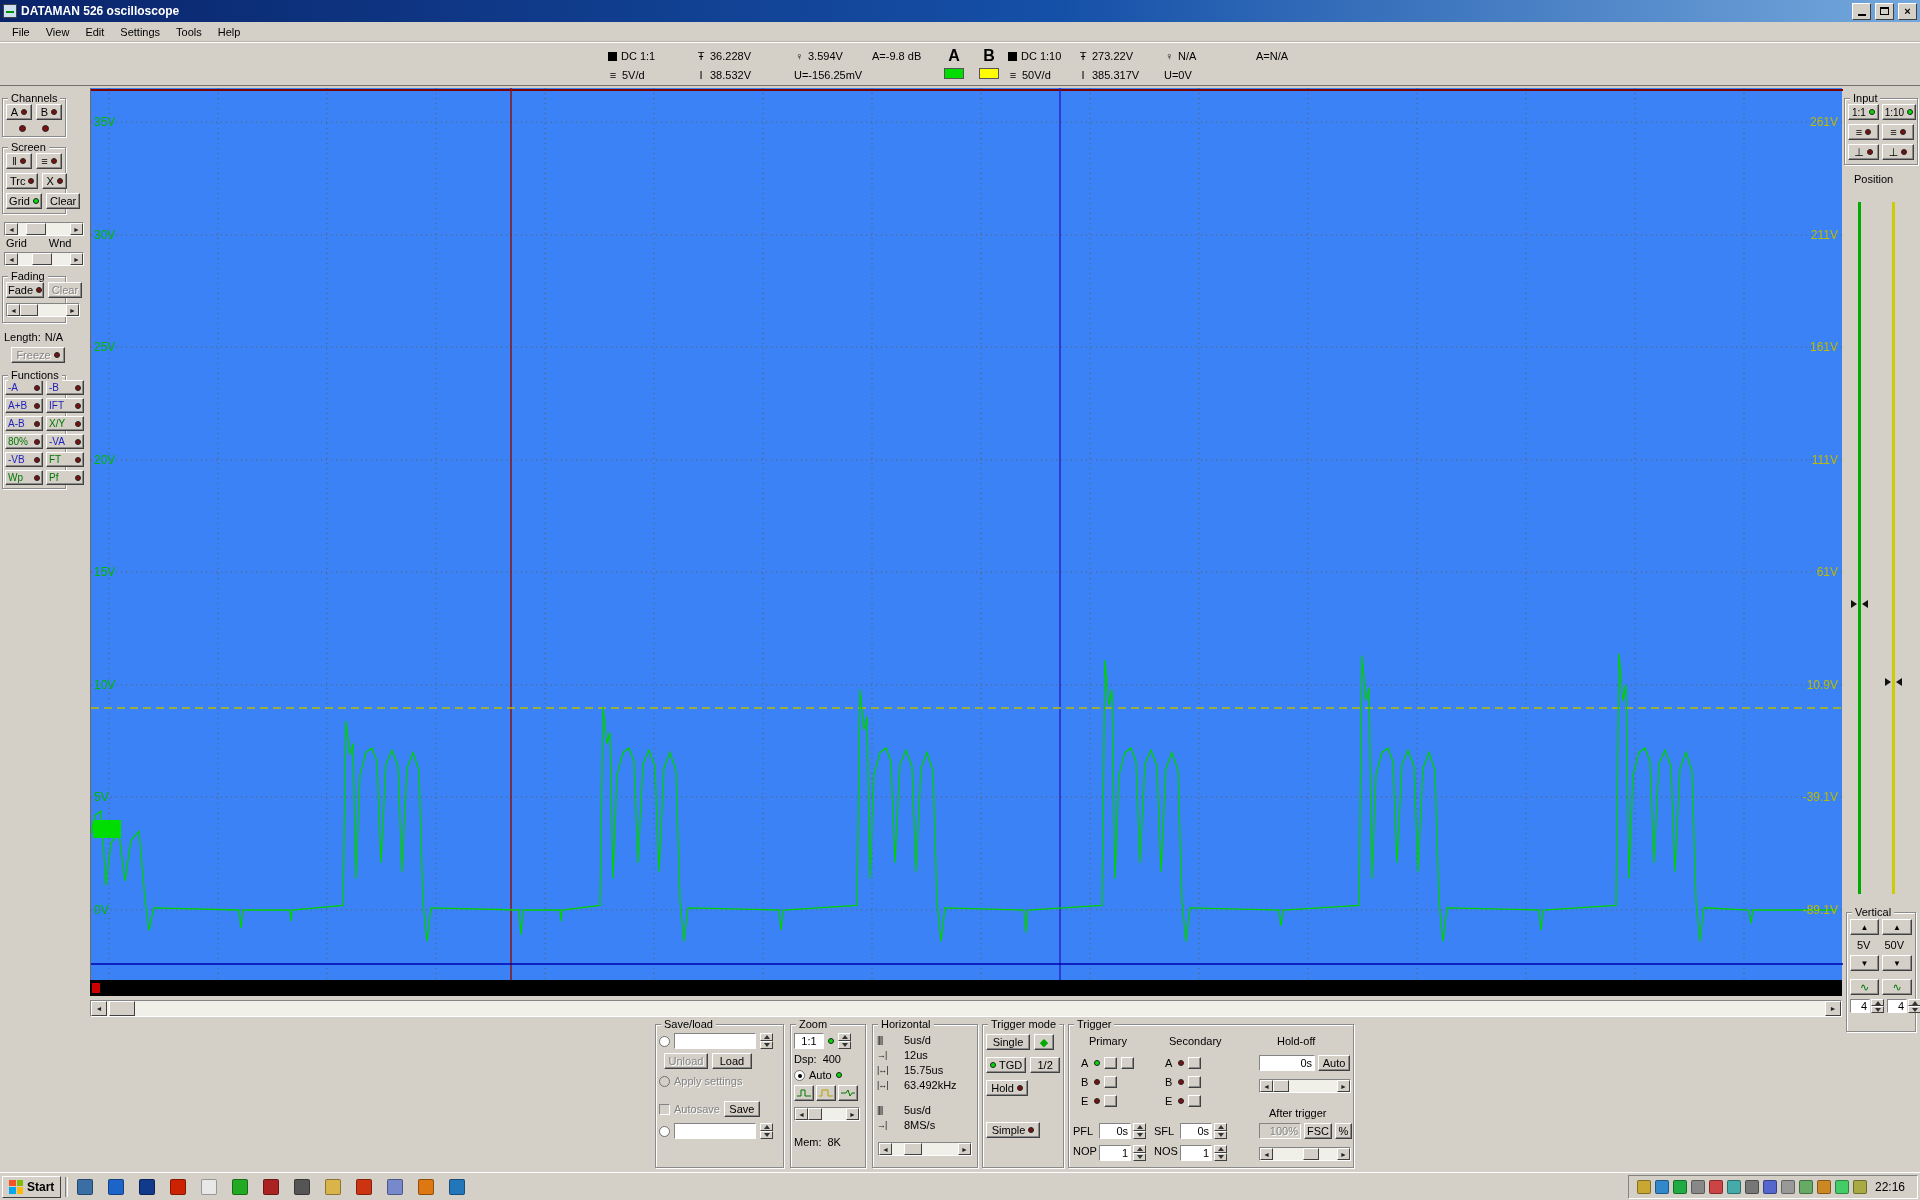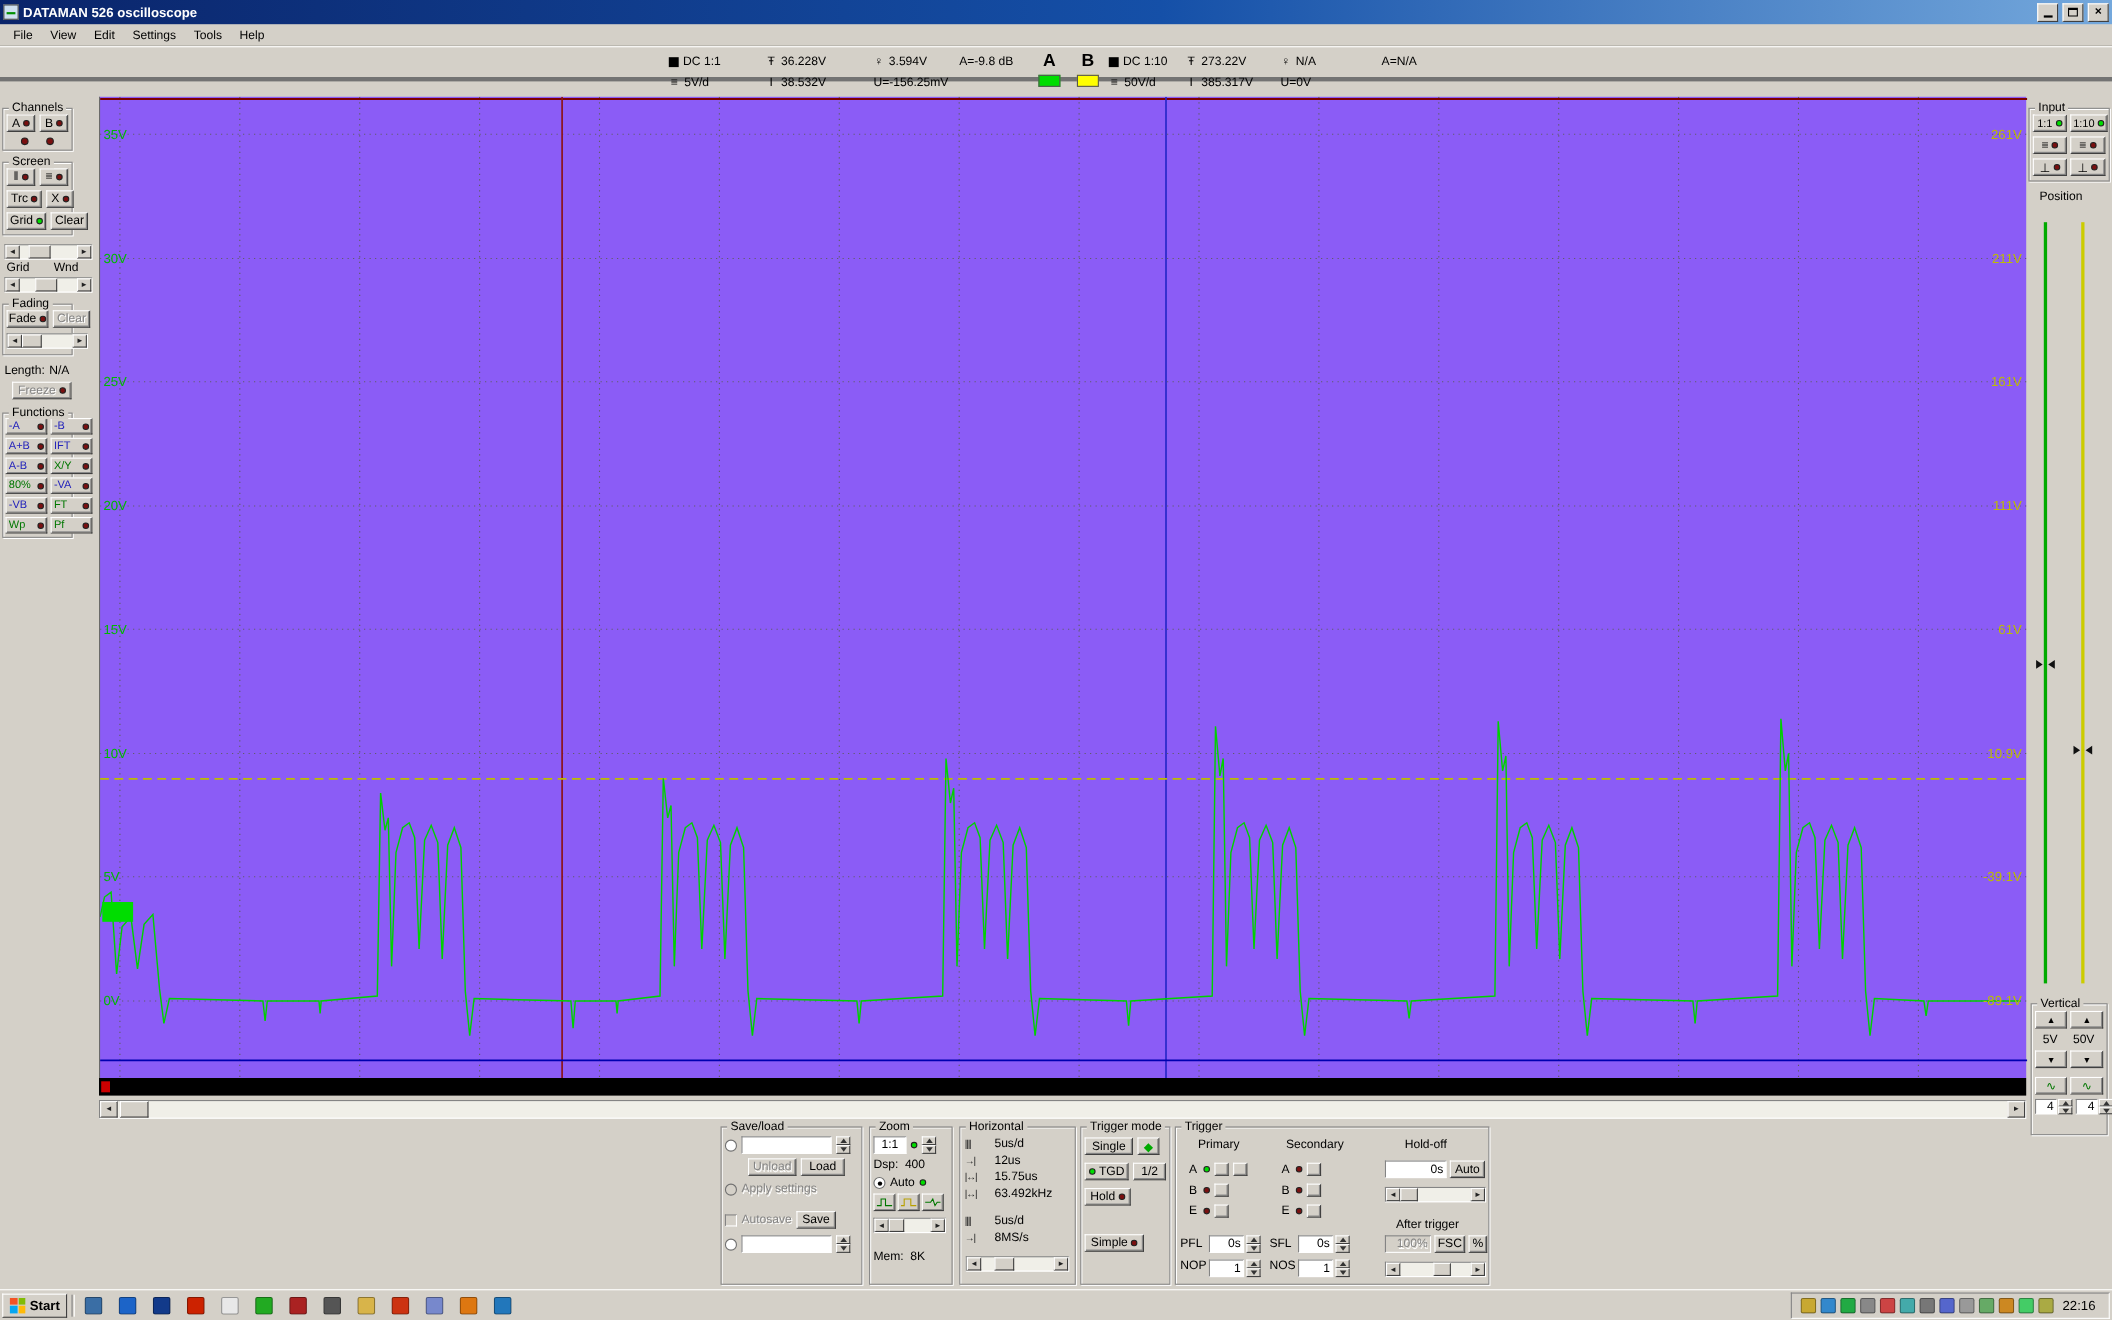--- a/index.html
+++ b/index.html
@@ -9,21 +9,21 @@
 
 .titlebar{position:absolute;left:0;top:0;width:100%;height:22px;background:linear-gradient(90deg,#0a246a 0%,#1550a8 55%,#74a8dc 100%);display:flex;align-items:center;padding:0 3px;color:#fff;gap:4px}
 .app-icon{width:14px;height:14px;background:#cfe0f0;border:1px solid #444;position:relative;flex:0 0 auto}
 .app-icon::after{content:"";position:absolute;left:2px;top:6px;width:8px;height:2px;background:#009000}
 .title-text{font-weight:bold;font-size:12px;flex:1;white-space:nowrap}
 .cap-btn{width:19px;height:17px;background:#d4d0c8;border:1px solid;border-color:#fff #404040 #404040 #fff;display:flex;align-items:center;justify-content:center;color:#000;font-size:11px;font-weight:bold;padding:0}
 .cap-bar{width:8px;height:2px;background:#000;margin-top:8px}
 .cap-box{width:9px;height:8px;border:1px solid #000;border-top-width:2px}
 .menubar{position:absolute;left:0;top:22px;width:100%;height:20px;display:flex;align-items:center;padding-left:4px;border-bottom:1px solid #b8b5ad}
 .menu-item{padding:2px 8px}
-.toolbar{position:absolute;left:0;top:42px;width:100%;height:32px;border-top:1px solid #fff;border-bottom:4px solid #737373}
+.toolbar{position:absolute;left:0;top:42px;width:100%;height:44px;border-top:1px solid #fff;border-bottom:1px solid #737373}
 .tb-flex{display:flex;margin-left:608px;padding-top:6px}
 .tb-col{display:flex;flex-direction:column;gap:5px}
 .tb-cell{display:flex;align-items:center;gap:4px;height:14px;white-space:nowrap}
 .sq{width:9px;height:9px;background:#000;display:inline-block}
 .ic{display:inline-block;width:10px;text-align:center;font-size:11px}
 .chan-letter{font-size:16px;font-weight:bold;line-height:14px}
 .swatch{width:20px;height:11px;border:1px solid #555;display:inline-block}
 
 .wbtn{background:#d4d0c8;border:1px solid;border-color:#fff #404040 #404040 #fff;box-shadow:inset -1px -1px 0 #8a8a8a;display:inline-flex;align-items:center;justify-content:center;gap:3px;font-size:11px;padding:0 3px;height:16px;color:#000}
 .wbtn.tiny{width:13px;height:12px;padding:0}
@@ -49,21 +49,21 @@
 .sb-arrow{width:13px;background:#d4d0c8;border:1px solid;border-color:#fff #404040 #404040 #fff;font-size:7px;display:flex;align-items:center;justify-content:center;padding:0;color:#222}
 .sb-track{flex:1;position:relative}
 .sb-thumb{position:absolute;top:0;bottom:0;background:#d4d0c8;border:1px solid;border-color:#fff #404040 #404040 #fff}
 
 .left-panel{position:absolute;left:0;top:88px;width:68px;height:1084px}
 .left-panel .group{margin:10px 2px 0}
 .lbl-row{display:flex;padding:1px 6px;gap:22px}
 .fn-grid{display:grid;grid-template-columns:1fr 1fr;gap:3px;padding:4px 2px 3px}
 .fn-btn{width:38px;height:15px;font-size:10px;padding:0 2px;justify-content:space-between}
 
-.scope{position:absolute;left:90px;top:88px;width:1752px;height:892px;background:#8b5cf6;border-left:1px solid #6a6a6a}
+.scope{position:absolute;left:90px;top:88px;width:1752px;height:892px;background:#3b82f6;border-left:1px solid #6a6a6a}
 #scope-svg text{font-family:"Liberation Sans",sans-serif}
 .overview{position:absolute;left:90px;top:980px;width:1752px;height:16px;background:#000}
 .ov-tick{position:absolute;left:2px;top:3px;width:8px;height:10px;background:#cc0000}
 .scope-scroll{position:absolute;left:90px;top:1000px;width:1752px;height:17px}
 .scope-scroll .sb-arrow{width:16px}
 
 .right-panel{position:absolute;left:1842px;top:88px;width:78px;height:1084px}
 .right-panel .group{margin:10px 2px 0}
 .vtrack{position:absolute;width:3px}
 .vmark{position:absolute;width:17px;height:9px;display:flex;justify-content:space-between}
@@ -542,21 +542,21 @@
       <input class="tinput" style="width: 82px; text-align: left;">
       <span class="vspin">
           <span class="sb">
             <span class="tri-u"></span>
           </span>
           <span class="sb">
             <span class="tri-d"></span>
           </span>
         </span>
     </div>
-    <div class="row" style="padding-left:24px">
+    <div class="row" style="padding-left:8px">
       <button class="wbtn" style="width:44px">
           <span class="dis">Unload</span>
         </button>
       <button class="wbtn" style="width:40px">
           <span>Load</span>
         </button>
     </div>
     <div class="row" style="margin-top:2px">
       <span class="radio disbg"></span>
       <span class="dis">Apply settings</span>

